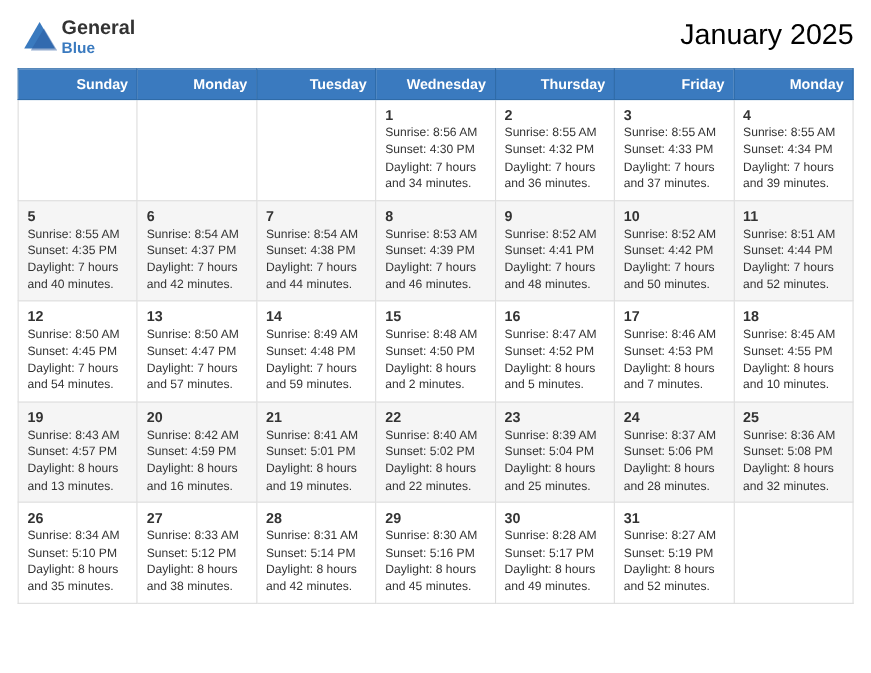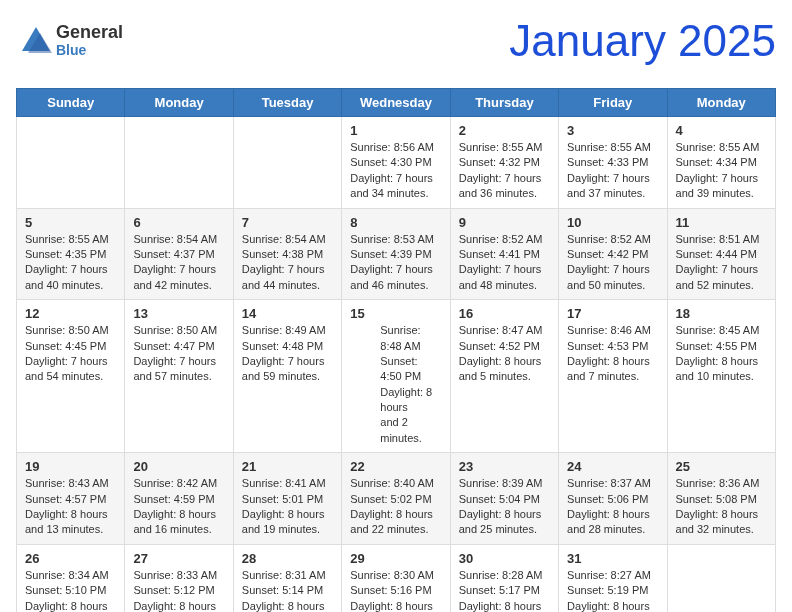--- a/index.html
+++ b/index.html
@@ -6,22 +6,22 @@
     body {
       font-family: Arial, sans-serif;
       background: #fff;
       width: 792px;
       min-height: 612px;
       padding: 16px;
     }
     .header {
       display: flex;
       justify-content: space-between;
-      align-items: center;
-      margin-bottom: 22px;
+      align-items: flex-start;
+      margin-bottom: 10px;
     }
     .logo {
       display: flex;
       align-items: center;
     }
     .logo-text {
       display: flex;
       flex-direction: column;
       line-height: 1.1;
     }
@@ -37,37 +37,37 @@
     }
     .logo-icon {
       width: 36px;
       height: 36px;
       margin-right: 4px;
     }
     .title-section {
       text-align: right;
     }
     .month-title {
-      font-size: 44px;
+      font-size: 26px;
       font-weight: normal;
-      color: #1d4ed8;
+      color: #000000;
     }
     .subtitle {
       font-size: 16px;
       color: #555;
     }
     .calendar {
       width: 100%;
       border-collapse: collapse;
       border: 1px solid #ccc;
     }
     .calendar th {
       background-color: #3a7abf;
       color: #fff;
-      text-align: center;
+      text-align: right;
       padding: 6px 8px;
       font-size: 13px;
       font-weight: bold;
       border: 1px solid #2f6ba8;
     }
     .calendar td {
       vertical-align: top;
       padding: 6px 8px;
       border: 1px solid #ddd;
       width: calc(100%/7);
@@ -227,21 +227,21 @@
         </td>
         <td>
           <span class="day-number">14</span>
           <div class="day-info" style="white-space: pre-line;">Sunrise: 8:49 AM
 Sunset: 4:48 PM
 Daylight: 7 hours
 and 59 minutes.</div>
         </td>
         <td>
           <span class="day-number">15</span>
-          <div class="day-info" style="white-space: pre-line; margin-left: 30px;">Sunrise: 8:48 AM
+          <div class="day-info" style="white-space: pre-line;">Sunrise: 8:48 AM
 Sunset: 4:50 PM
 Daylight: 8 hours
 and 2 minutes.</div>
         </td>
         <td>
           <span class="day-number">16</span>
           <div class="day-info" style="white-space: pre-line;">Sunrise: 8:47 AM
 Sunset: 4:52 PM
 Daylight: 8 hours
 and 5 minutes.</div>

